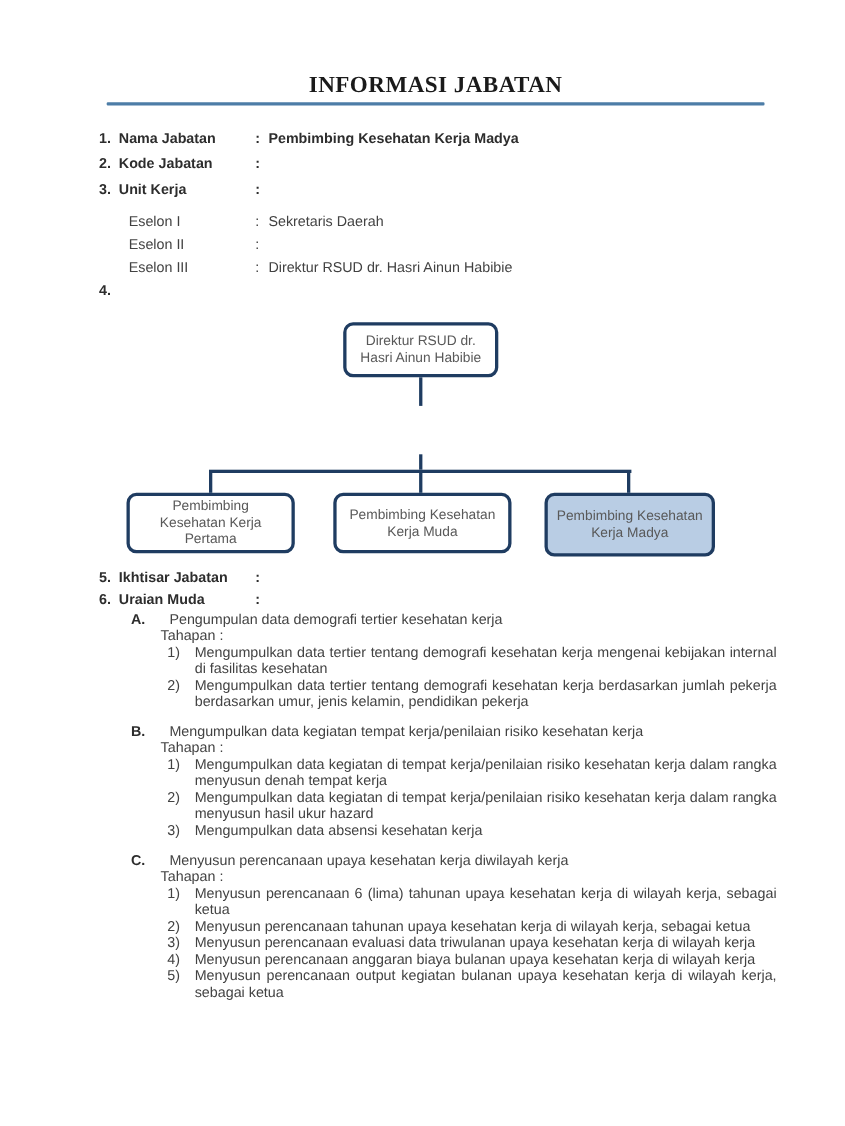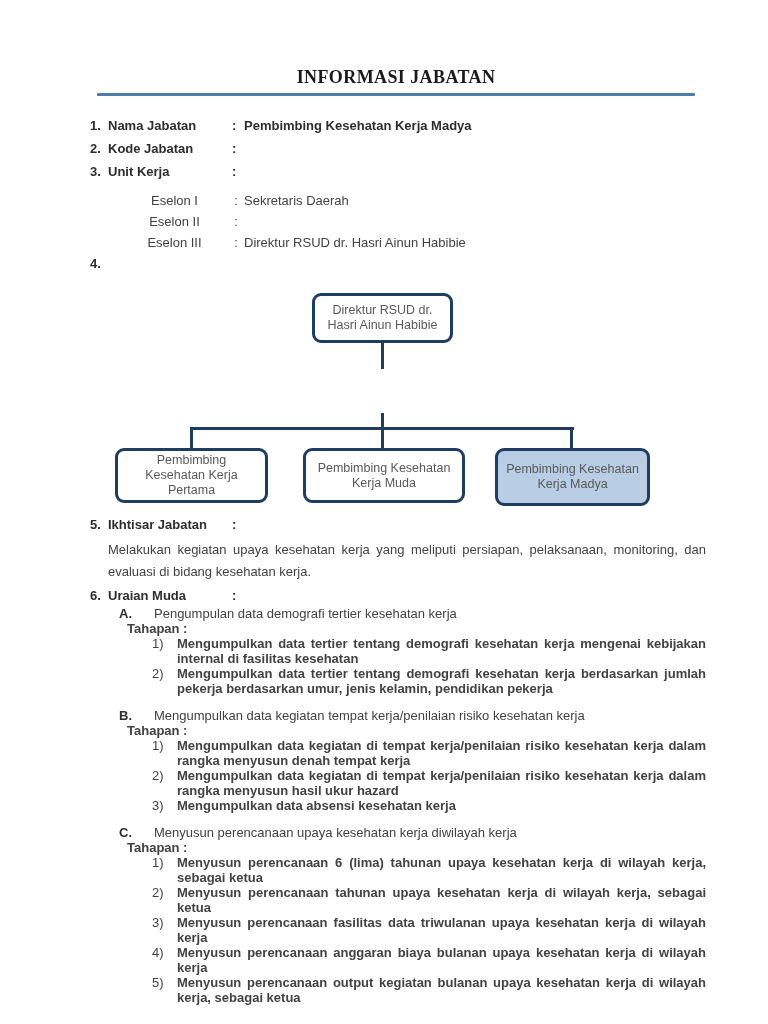--- a/index.html
+++ b/index.html
@@ -1,33 +1,33 @@
 <!DOCTYPE html>
 <html><head>
 <meta charset="utf-8">
 <style>
   * { margin:0; padding:0; box-sizing:border-box; }
   html,body { width:768px; height:1024px; background:#ffffff; }
   body { font-family:"Liberation Sans", sans-serif; font-size:13px; line-height:15px; color:#424242; }
   .doc { position:relative; width:768px; height:1024px; overflow:hidden; background:#fff; }
 
   .title { margin:68px 73px 0 97px; width:598px; text-align:center;
-           font-family:"Liberation Serif", serif; font-size:18px; line-height:19px;
+           font-family:"Liberation Serif", serif; font-size:21px; line-height:19px;
            font-weight:bold; color:#1a1a1a; letter-spacing:.4px; }
   .rule { margin:6px 0 0 97px; width:598px; height:3px; background:#4d7da7; border-radius:1px; }
 
   .fields { margin-top:22px; }
   .frow { display:flex; margin:0 0 8px 90px; font-weight:bold; color:#2d2d2d; }
   .num  { width:18px; }
   .lbl  { width:124px; }
   .col  { width:8px; }
   .val  { margin-left:4px; }
 
   .eselon { margin-top:14px; }
-  .erow { display:flex; margin:0 0 6px 117px; color:#424242;text-align:center; }
+  .erow { display:flex; margin:0 0 6px 117px; color:#424242; }
   .erow .lbl { width:115px; font-weight:normal; }
 
   .krow { display:flex; margin:6px 0 0 90px; font-weight:bold; color:#2d2d2d; }
 
   .chart { position:relative; margin-top:22px; height:213px; width:768px; }
   .node { position:absolute; border:3px solid #1f3c61; border-radius:9px; background:#fff;
           color:#595959; font-size:12.5px; line-height:15px; display:flex; align-items:center;
           justify-content:center; text-align:center; padding:2px 8px; }
   .node.hl { background:#b9cde4; }
   .conn { position:absolute; background:#1f3c61; }
@@ -35,25 +35,25 @@
   .sec5row, .sec6row { display:flex; margin-left:90px; font-weight:bold; color:#2d2d2d; }
   .sec5row { margin-top:11px; }
   .para { margin:7px 62px 0 108px; width:598px; line-height:22px; text-align:justify; color:#424242; }
   .sec6row { margin-top:5px; }
 
   .tasks { margin-top:3px; }
   .task { margin:0 62px 12px 119px; }
   .task-head { display:flex; }
   .letter { width:24px; font-weight:bold; color:#2d2d2d; }
   .task-title { flex:1;margin-left:11px; }
-  .tahapan { margin-left:8px;font-weight:bold; }
+  .tahapan { margin-left:27px; }
   .steps { margin-left:33px; }
   .step { display:flex; }
   .snum { width:25px; flex:0 0 25px; }
-  .stext { flex:1; text-align:justify;font-weight:bold; }
+  .stext { flex:1; text-align:justify; }
 </style>
 </head>
 <body>
 
 <div class="doc">
 
   <div class="title">INFORMASI JABATAN</div>
   <div class="rule"></div>
 
   <div class="fields">
@@ -109,21 +109,20 @@
     <div class="node" style="left:115px; top:155px; width:153px; height:55px;">Pembimbing Kesehatan Kerja Pertama</div>
     <div class="node" style="left:303px; top:155px; width:162px; height:55px;">Pembimbing Kesehatan Kerja Muda</div>
     <div class="node hl" style="left:495px; top:155px; width:155px; height:58px;">Pembimbing Kesehatan Kerja Madya</div>
   </div>
 
   <div class="sec5row">
     <span class="num">5.</span>
     <span class="lbl">Ikhtisar Jabatan</span>
     <span class="col">:</span>
   </div>
-  <div class="para">Melakukan kegiatan upaya kesehatan kerja yang meliputi persiapan, pelaksanaan, monitoring, dan evaluasi di bidang kesehatan kerja.</div>
 
   <div class="sec6row">
     <span class="num">6.</span>
     <span class="lbl">Uraian Muda</span>
     <span class="col">:</span>
   </div>
 
   <div class="tasks">
 
     <div class="task">
@@ -176,21 +175,21 @@
         <div class="step">
           <span class="snum">1)</span>
           <span class="stext">Menyusun perencanaan 6 (lima) tahunan upaya kesehatan kerja di wilayah kerja, sebagai ketua</span>
         </div>
         <div class="step">
           <span class="snum">2)</span>
           <span class="stext">Menyusun perencanaan tahunan upaya kesehatan kerja di wilayah kerja, sebagai ketua</span>
         </div>
         <div class="step">
           <span class="snum">3)</span>
-          <span class="stext">Menyusun perencanaan fasilitas data triwulanan upaya kesehatan kerja di wilayah kerja</span>
+          <span class="stext">Menyusun perencanaan evaluasi data triwulanan upaya kesehatan kerja di wilayah kerja</span>
         </div>
         <div class="step">
           <span class="snum">4)</span>
           <span class="stext">Menyusun perencanaan anggaran biaya bulanan upaya kesehatan kerja di wilayah kerja</span>
         </div>
         <div class="step">
           <span class="snum">5)</span>
           <span class="stext">Menyusun perencanaan output kegiatan bulanan upaya kesehatan kerja di wilayah kerja, sebagai ketua</span>
         </div>
       </div>

